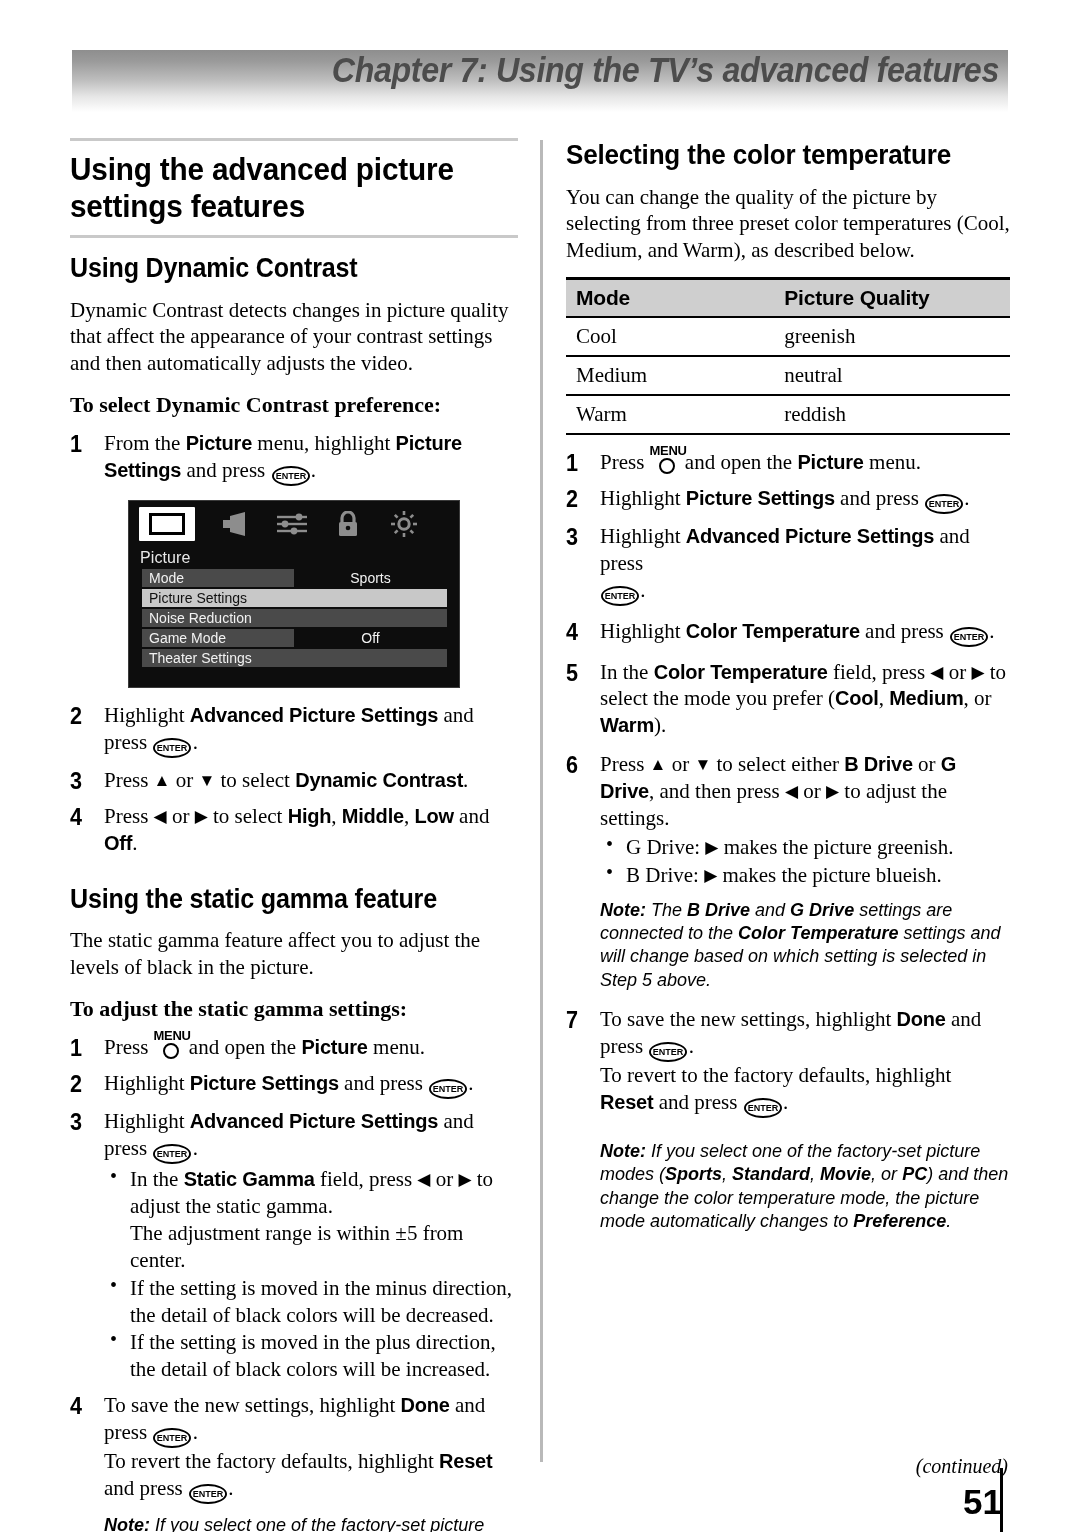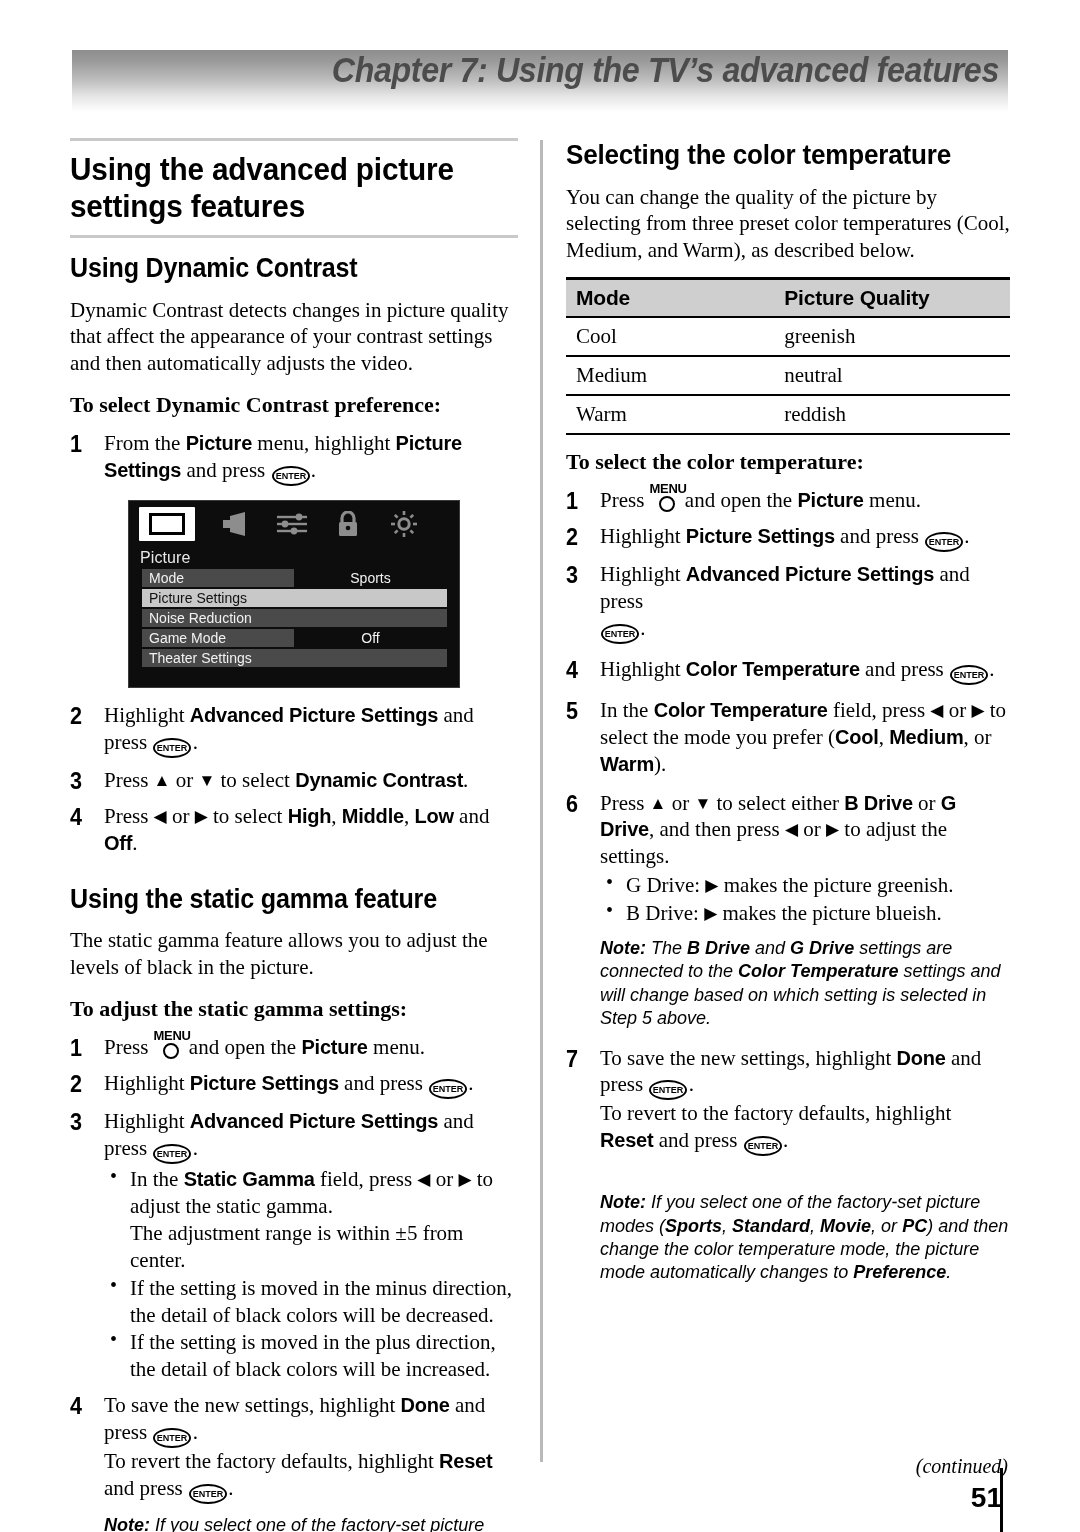--- a/index.html
+++ b/index.html
@@ -318,21 +318,21 @@
     top: 1455px;
     font-style: italic;
     font-size: 20px;
   }
   .page-num {
     position: absolute;
     right: 78px;
     top: 1482px;
     font-family: "Liberation Sans", sans-serif;
     font-weight: bold;
-    font-size: 28px;
+    font-size: 35px;
   }
   .footer-rule {
     position: absolute;
     left: 1000px;
     top: 1468px;
     width: 3px;
     height: 64px;
     background: #000;
   }
 </style>
@@ -442,21 +442,21 @@
         <span class="num">3</span>
         <span>Press </span><span class="arrow">▲</span><span> or </span><span class="arrow">▼</span><span> to select </span><b class="ui">Dynamic Contrast</b>.
       </li>
       <li>
         <span class="num">4</span>
         <span>Press </span><span class="arrow">◀</span><span> or </span><span class="arrow">▶</span><span> to select </span><b class="ui">High</b>, <b class="ui">Middle</b>, <b class="ui">Low</b><span> and </span><b class="ui">Off</b>.
       </li>
     </ol>
 
     <h2 class="sub-title" style="margin-top:26px;">Using the static gamma feature</h2>
-    <p class="body">The static gamma feature allows you to adjust the levels of black in the picture.</p>
+    <p class="body">The static gamma feature affect you to adjust the levels of black in the picture.</p>
     <h3 class="proc-title">To adjust the static gamma settings:</h3>
 
     <ol class="steps">
       <li>
         <span class="num">1</span>
         <span>Press </span><span class="key-menu"><span class="lbl">MENU</span><span class="circ"></span></span><span> and open the </span><b class="ui">Picture</b><span> menu.</span>
       </li>
       <li>
         <span class="num">2</span>
         <span>Highlight </span><b class="ui">Picture Settings</b><span> and press </span><span class="key-enter">ENTER</span>.
@@ -509,21 +509,20 @@
           <td>Medium</td>
           <td class="col2">neutral</td>
         </tr>
         <tr>
           <td>Warm</td>
           <td class="col2">reddish</td>
         </tr>
       </tbody>
     </table>
 
-    <h3 class="proc-title" style="margin-top:10px;">To select the color temperature:</h3>
 
     <ol class="steps">
       <li>
         <span class="num">1</span>
         <span>Press </span><span class="key-menu"><span class="lbl">MENU</span><span class="circ"></span></span><span> and open the </span><b class="ui">Picture</b><span> menu.</span>
       </li>
       <li>
         <span class="num">2</span>
         <span>Highlight </span><b class="ui">Picture Settings</b><span> and press </span><span class="key-enter">ENTER</span>.
       </li>
@@ -548,21 +547,21 @@
           <li><span>B Drive: </span><span class="arrow">▶</span><span> makes the picture blueish.</span></li>
         </ul>
         <div class="note">
           <b>Note:</b><span> The </span><b>B Drive</b><span> and </span><b>G Drive</b><span> settings are connected to the </span><b>Color Temperature</b><span> settings and will change based on which setting is selected in Step 5 above.</span>
         </div>
       </li>
       <li style="margin-top:14px;">
         <span class="num">7</span>
         <span>To save the new settings, highlight </span><b class="ui">Done</b><span> and press </span><span class="key-enter">ENTER</span>.
         <span class="sub-line"><span>To revert to the factory defaults, highlight </span><b class="ui">Reset</b><span> and press </span><span class="key-enter">ENTER</span>.</span>
-        <div class="note" style="margin-top:35px;">
+        <div class="note" style="margin-top:22px;">
           <b>Note:</b><span> If you select one of the factory-set picture modes (</span><b>Sports</b><span>, </span><b>Standard</b><span>, </span><b>Movie</b><span>, or </span><b>PC</b><span>) and then change the color temperature mode, the picture mode automatically changes to </span><b>Preference</b><span>.</span>
         </div>
       </li>
     </ol>
   </div>
 
   <div class="continued">(continued)</div>
   <div class="footer-rule"></div>
   <div class="page-num">51</div>
 

